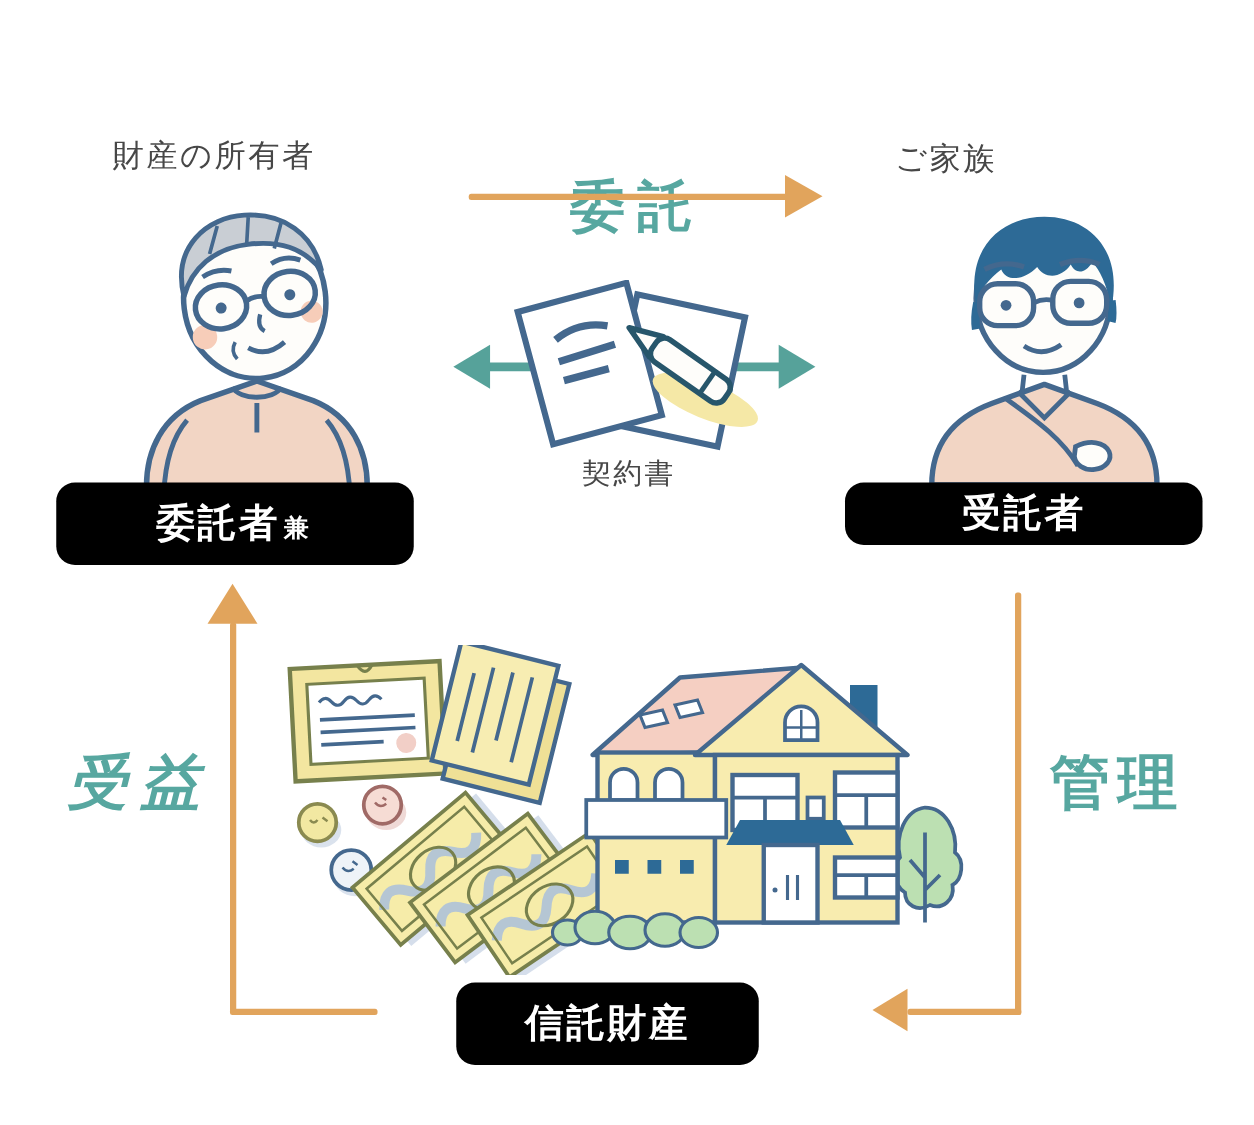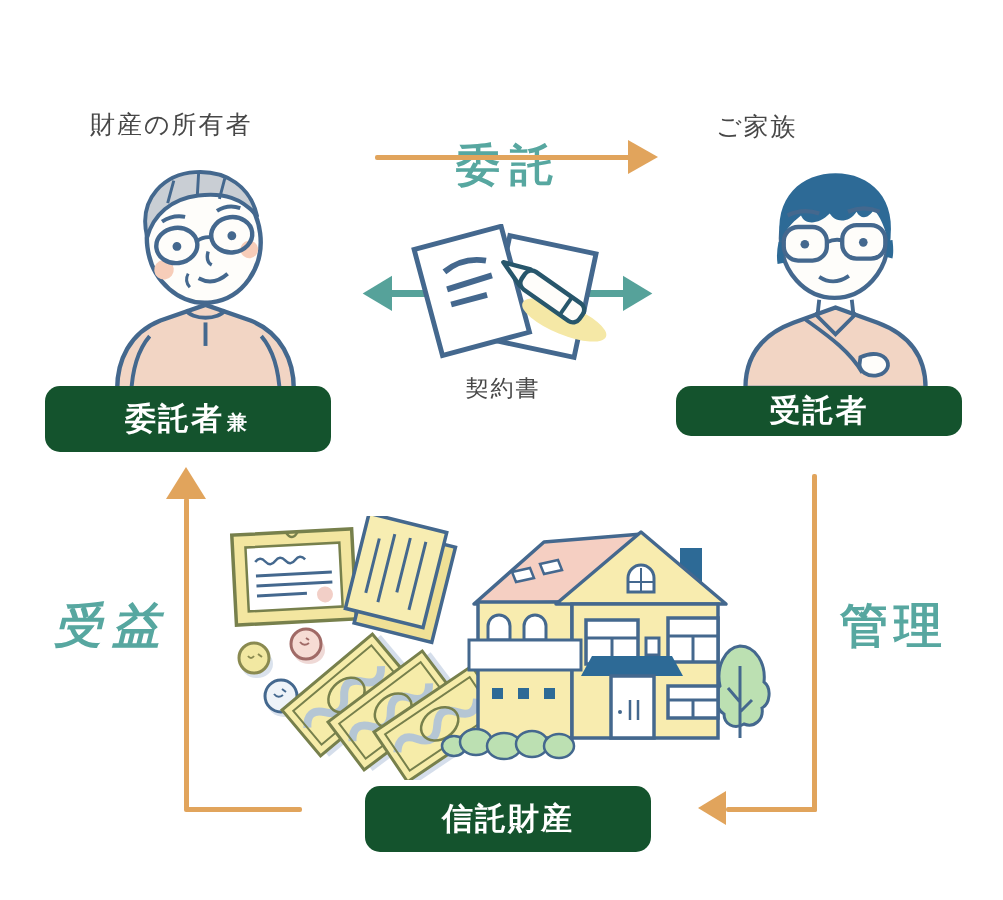--- a/index.html
+++ b/index.html
@@ -14,29 +14,29 @@
   .actor-label{
     font-size:25px;color:#474747;font-weight:500;letter-spacing:2px;text-align:left;
   }
   .flow-label{
     color:#57A7A0;font-weight:800;
   }
   .flow-entrust{left:420px;top:88px;width:170px;font-size:44px;letter-spacing:10px;text-align:center;text-indent:10px;margin-top:48px;}
   .flow-benefit{left:54px;top:594px;font-size:48px;letter-spacing:10px;font-style:italic;}
   .flow-manage{left:840px;top:594px;font-size:48px;letter-spacing:6px;}
   .badge{
-    background:#14532d;border-radius:15px;display:flex;align-items:center;justify-content:center;
+    background:#000000;border-radius:15px;display:flex;align-items:center;justify-content:center;
     color:#ffffff;font-weight:800;
   }
   .badge-left{left:45px;top:386px;width:286px;height:66px;}
   .badge-right{left:676px;top:386px;width:286px;height:50px;}
-  .badge-bottom{left:365px;top:786px;width:286px;height:66px;}
+  .badge-bottom{left:365px;top:786px;width:242px;height:66px;}
   .badge .big{font-size:31px;letter-spacing:2px;}
   .badge .small{font-size:20px;letter-spacing:1px;padding:0 3px;position:relative;top:3px;}
-  .contract-label{left:428px;top:363px;width:150px;font-size:23px;color:#474747;letter-spacing:2px;text-align:center;margin-top:10px;}
+  .contract-label{left:428px;top:363px;width:150px;font-size:23px;color:#474747;letter-spacing:2px;text-align:center;}
   
   .oline{background:#E1A45C;border-radius:2px;}
   .ohead-right{width:0;height:0;border-left:30px solid #E1A45C;border-top:17px solid transparent;border-bottom:17px solid transparent;}
   .ohead-up{width:0;height:0;border-bottom:32px solid #E1A45C;border-left:20px solid transparent;border-right:20px solid transparent;}
   .ohead-left{width:0;height:0;border-right:28px solid #E1A45C;border-top:17px solid transparent;border-bottom:17px solid transparent;}
   svg{display:block;}
 </style>
 </head>
 <body>
 

